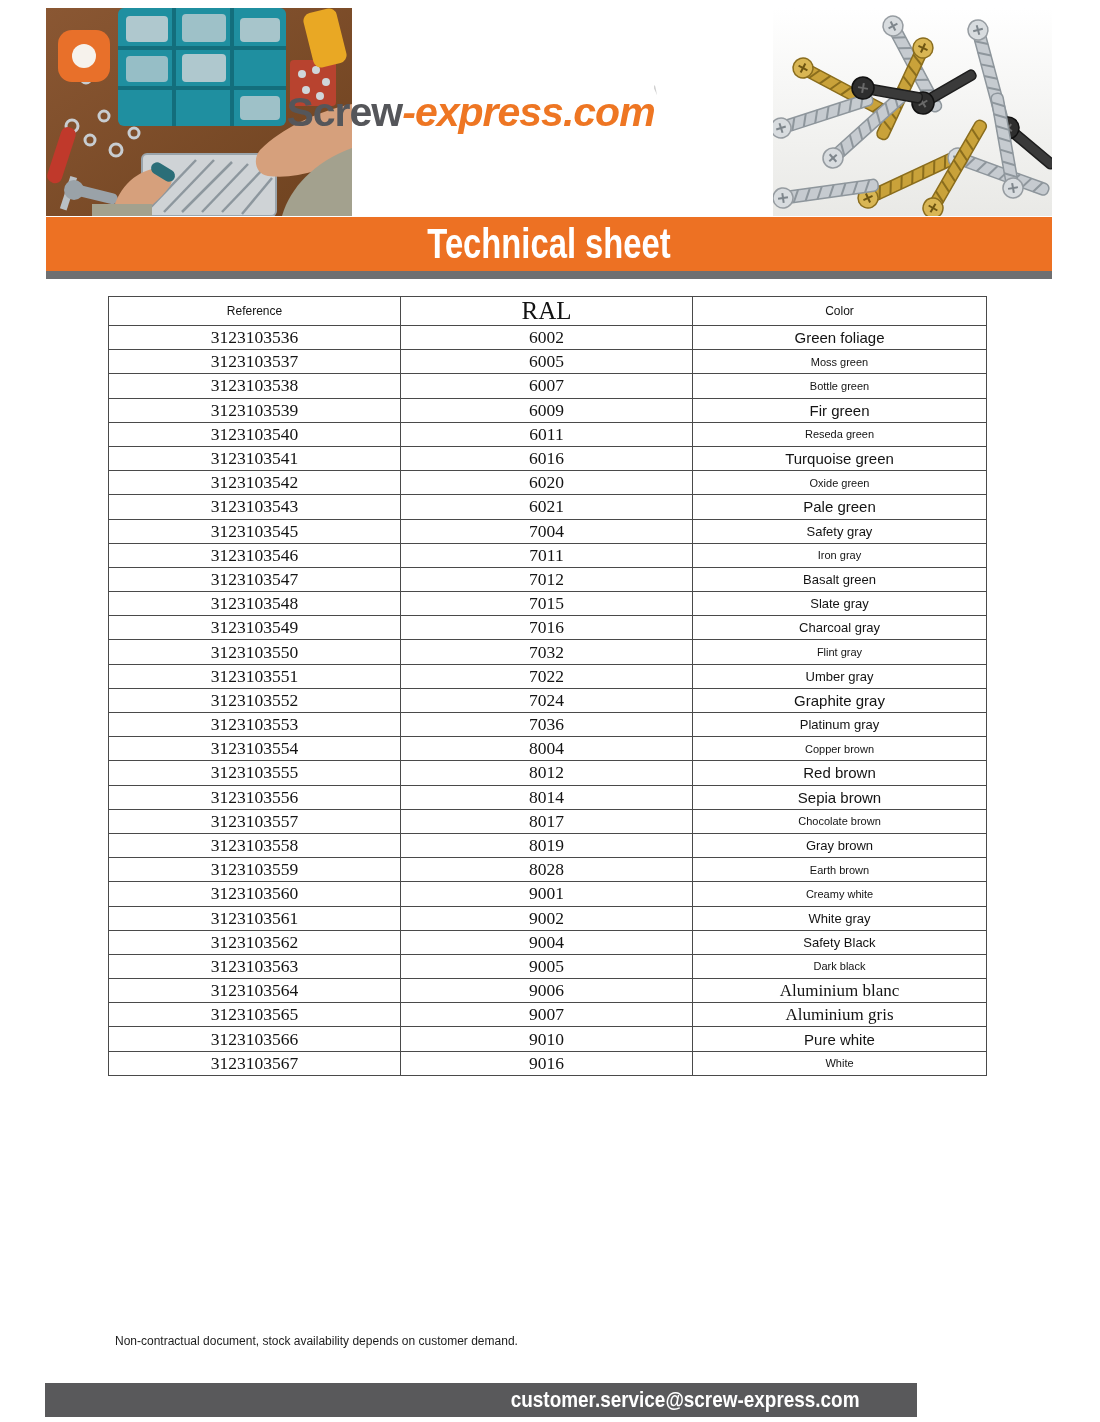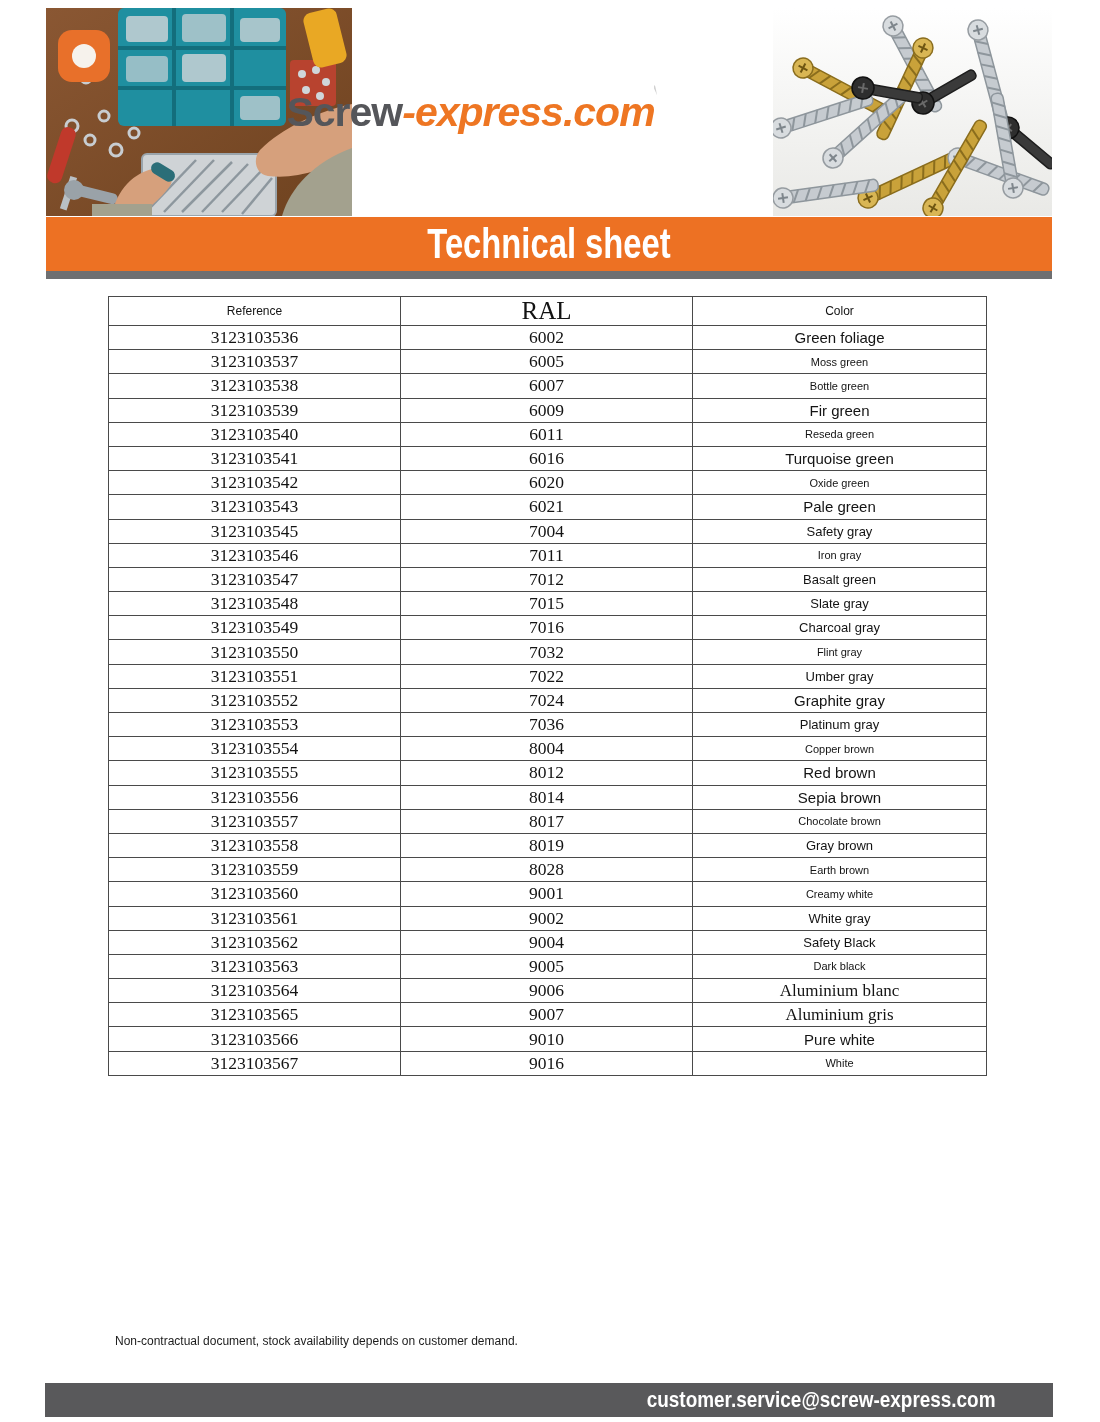--- a/index.html
+++ b/index.html
@@ -51,21 +51,21 @@
   th.h-serif { font-family:"Liberation Serif", serif; font-size:25px; font-weight:normal; }
   td.num { font-family:"Liberation Serif", serif; font-size:17.5px; }
   td.color-s { font-size:11px; }
   td.color-m { font-size:13px; }
   td.color-l { font-size:15px; }
   td.color-serif { font-family:"Liberation Serif", serif; font-size:17px; }
 
   
   .footnote { position:absolute; left:115px; top:1322px; font-size:12px; color:#1c1c1c; }
   .footer-bar {
-    position:absolute; left:45px; top:1383px; width:1008px; height:34px;
+    position:absolute; left:45px; top:1383px; width:872px; height:34px;
     background:#59595b; display:flex; align-items:center; justify-content:flex-end;
   }
   .footer-email {
     color:#ffffff; font-size:22px; font-weight:bold; white-space:nowrap;
     transform:scaleX(0.86); transform-origin:right center; margin-right:58px;
   }
 </style>
 </head>
 <body>
 

